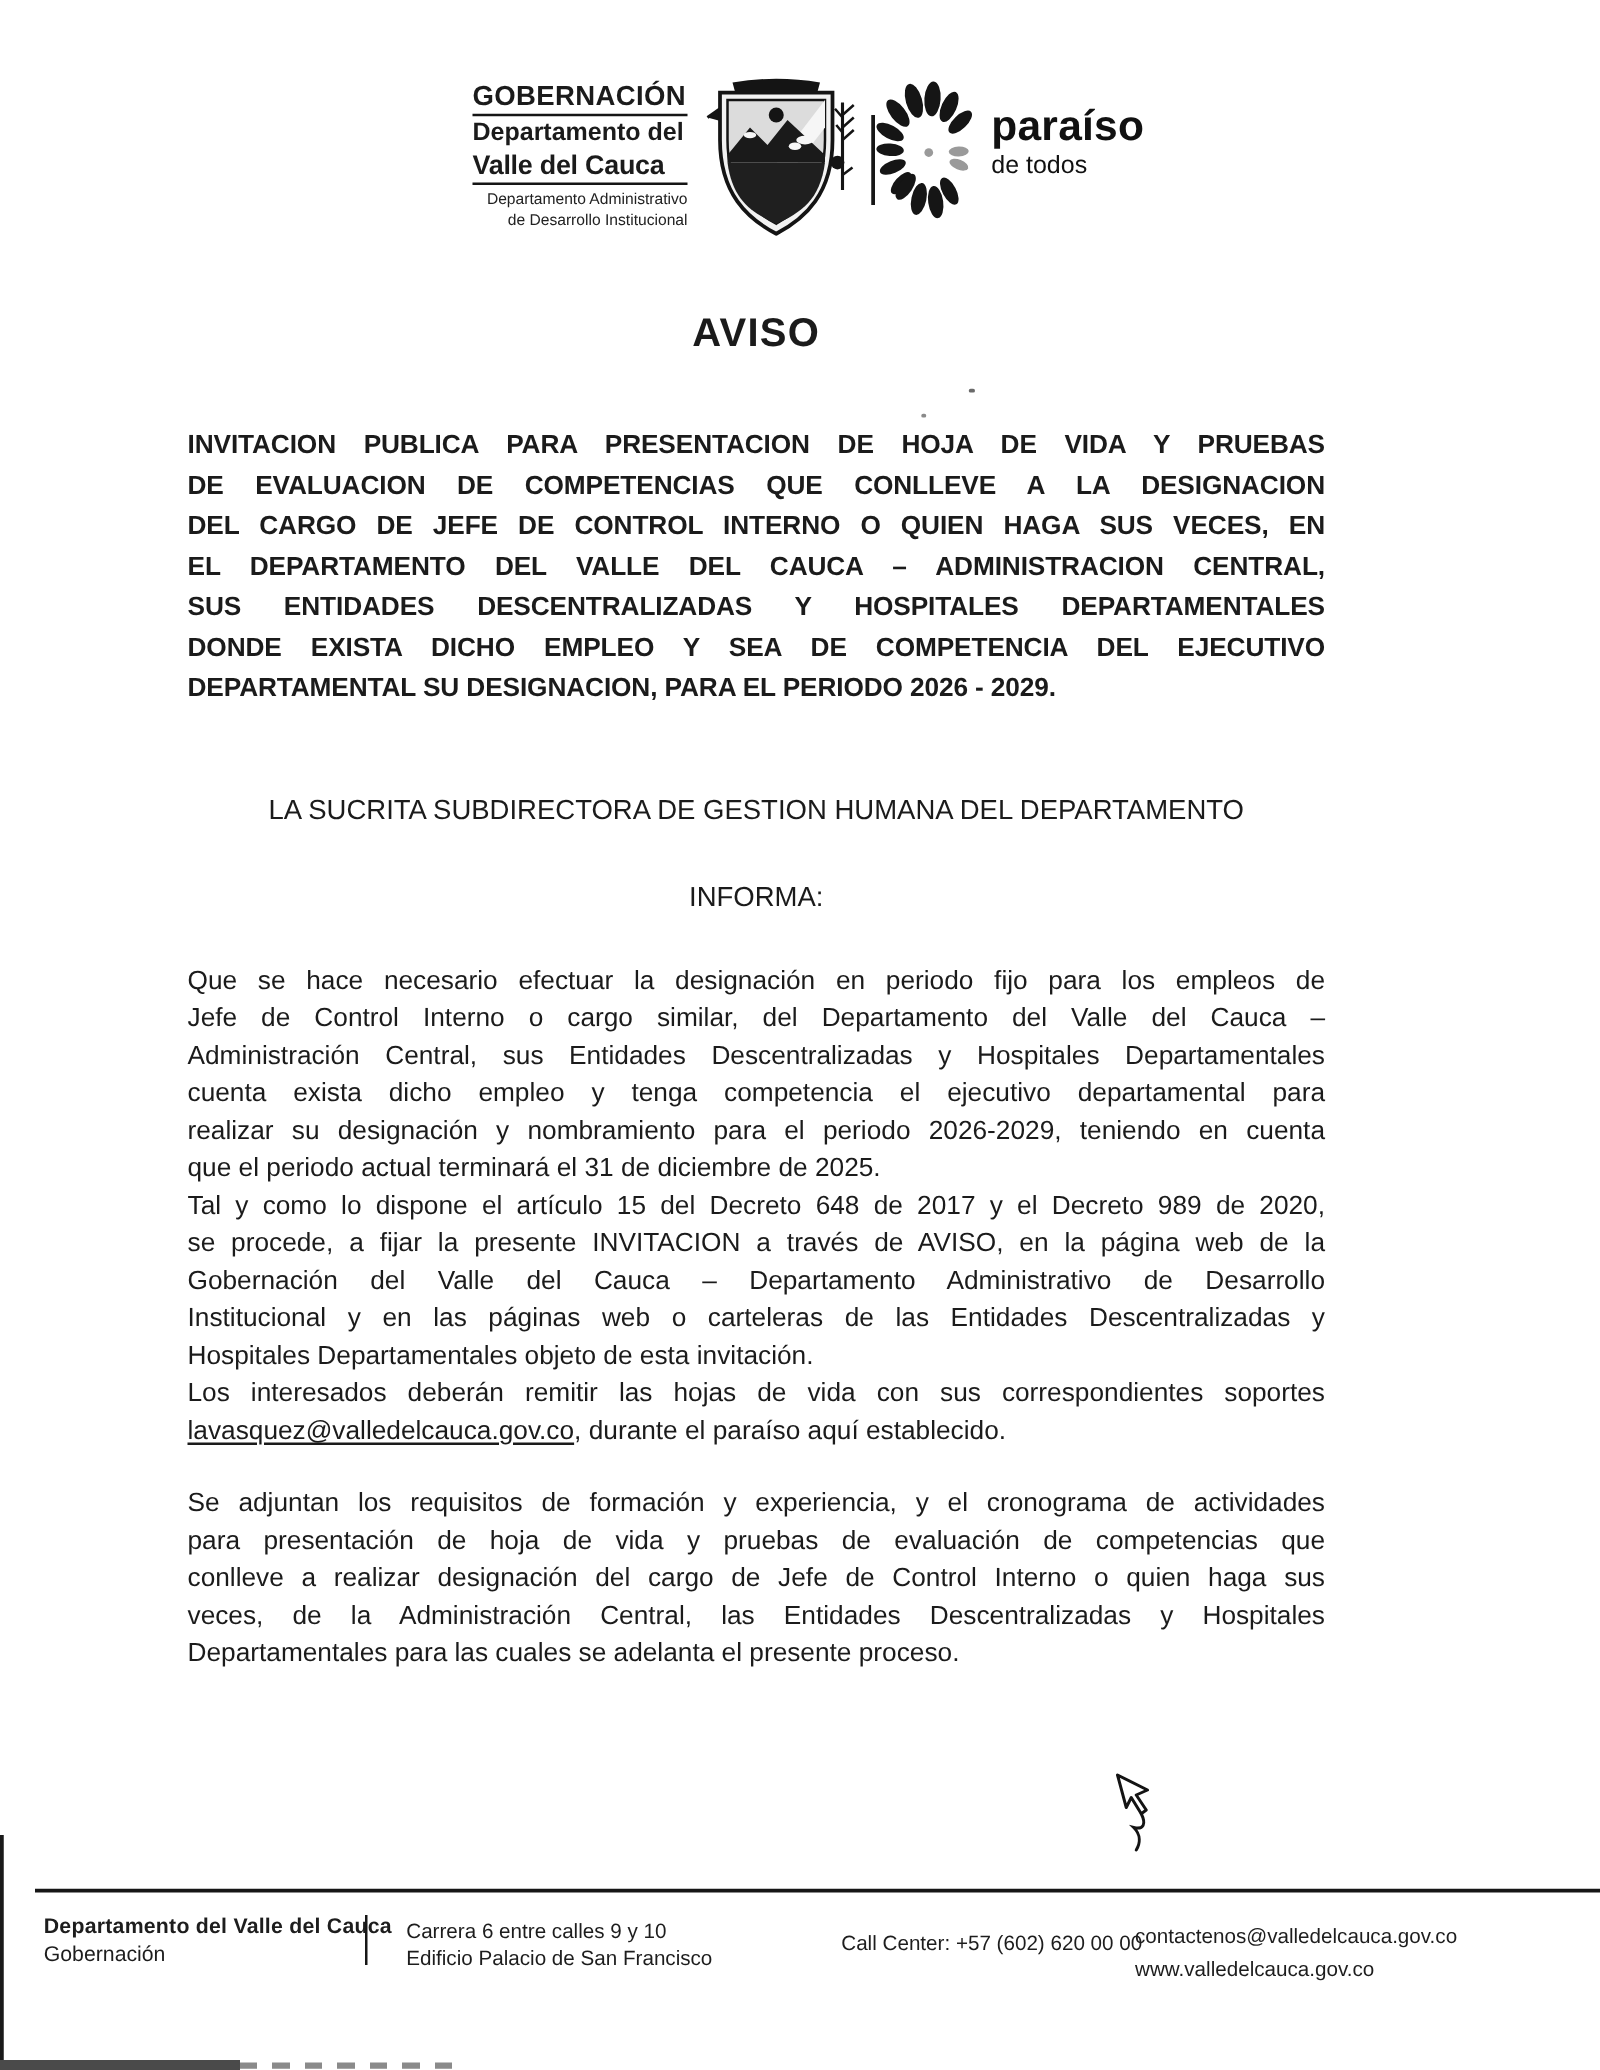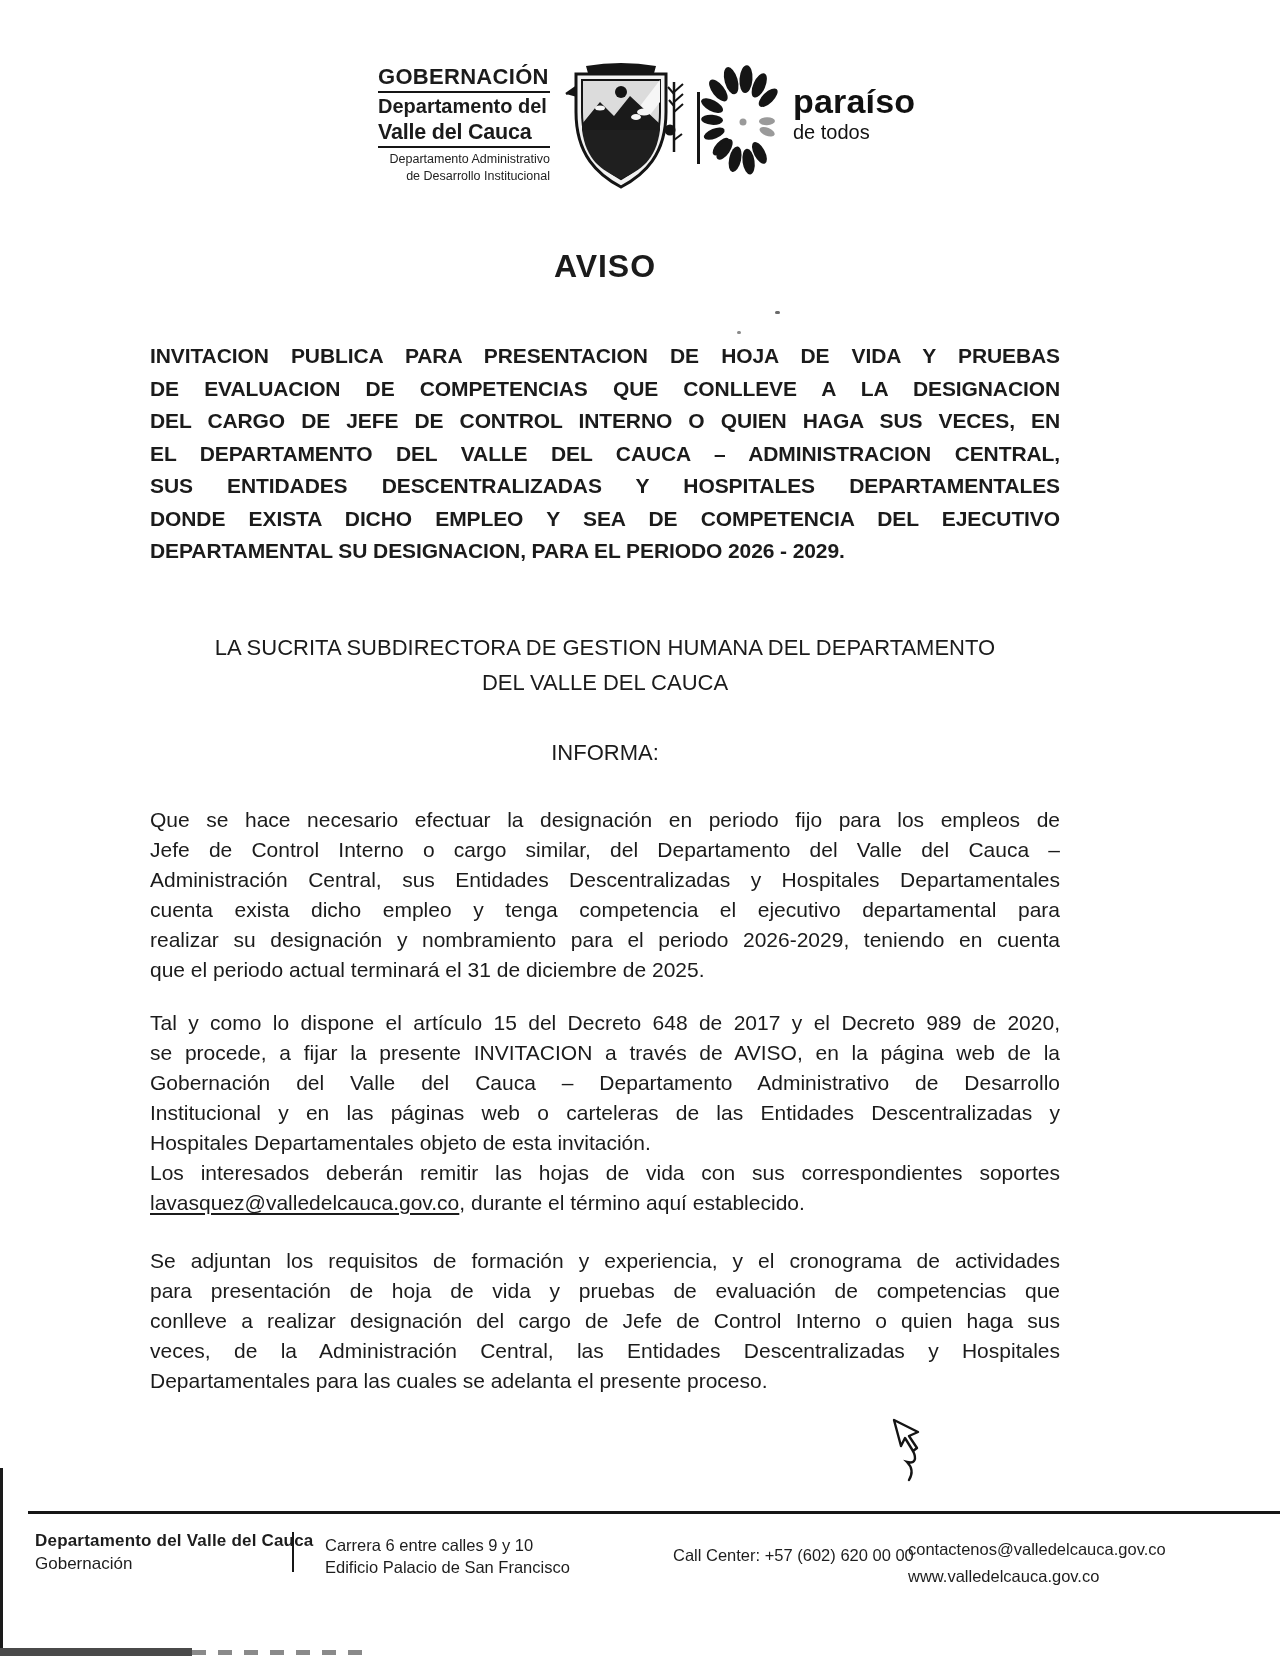--- a/index.html
+++ b/index.html
@@ -29,21 +29,21 @@
   
   .content { position:absolute; left:150px; top:0; width:910px; }
   .doc-title { margin-top:248px; text-align:center; font-size:32px; font-weight:bold;
                letter-spacing:1px; line-height:36px; }
   .subject { margin-top:56px; font-weight:bold; font-size:21px; line-height:32.5px; letter-spacing:-.1px; }
   .line { text-align:justify; text-align-last:justify; }
   .line.last { text-align:justify; text-align-last:left; }
   .doc-heading { margin-top:62px; font-size:22px; line-height:35px; text-align:center; }
   .informa { margin-top:38px; font-size:22px; line-height:30px; text-align:center; }
   .body-p { font-size:21px; line-height:30px; }
-  .p1 { margin-top:37px; } .p2 { margin-top:23px; } .p3 { } .p4 { margin-top:28px; }
+  .p1 { margin-top:37px; } .p2 { } .p3 { } .p4 { margin-top:28px; }
   .email { color:inherit; text-decoration:underline; text-underline-offset:3px;
            text-decoration-thickness:1.5px; }
 
   .cursor-doodle { position:absolute; left:886px; top:1418px; }
 
   
   .footer-rule { position:absolute; left:28px; top:1511px; width:1252px; height:3px; background:#161616; }
   .footer { position:absolute; left:0; top:1520px; width:1400px; height:80px; color:#1d1d1d; }
   .f-col1 { position:absolute; left:35px; top:10px; }
   .f-entity { font-size:17px; font-weight:bold; letter-spacing:.2px; line-height:22px; }
@@ -167,21 +167,20 @@
       <div class="line">DE EVALUACION DE COMPETENCIAS QUE CONLLEVE A LA DESIGNACION</div>
       <div class="line">DEL CARGO DE JEFE DE CONTROL INTERNO O QUIEN HAGA SUS VECES, EN</div>
       <div class="line">EL DEPARTAMENTO DEL VALLE DEL CAUCA – ADMINISTRACION CENTRAL,</div>
       <div class="line">SUS ENTIDADES DESCENTRALIZADAS Y HOSPITALES DEPARTAMENTALES</div>
       <div class="line">DONDE EXISTA DICHO EMPLEO Y SEA DE COMPETENCIA DEL EJECUTIVO</div>
       <div class="line last">DEPARTAMENTAL SU DESIGNACION, PARA EL PERIODO 2026 - 2029.</div>
     </div>
 
     <div class="doc-heading">
       <div>LA SUCRITA SUBDIRECTORA DE GESTION HUMANA DEL DEPARTAMENTO</div>
-      <div>DEL VALLE DEL CAUCA</div>
     </div>
 
     <div class="informa">INFORMA:</div>
 
     <div class="body-p p1">
       <div class="line">Que se hace necesario efectuar la designación en periodo fijo para los empleos de</div>
       <div class="line">Jefe de Control Interno o cargo similar, del Departamento del Valle del Cauca –</div>
       <div class="line">Administración Central, sus Entidades Descentralizadas y Hospitales Departamentales</div>
       <div class="line">cuenta exista dicho empleo y tenga competencia el ejecutivo departamental para</div>
       <div class="line">realizar su designación y nombramiento para el periodo 2026-2029, teniendo en cuenta</div>
@@ -191,21 +190,21 @@
     <div class="body-p p2">
       <div class="line">Tal y como lo dispone el artículo 15 del Decreto 648 de 2017 y el Decreto 989 de 2020,</div>
       <div class="line">se procede, a fijar la presente INVITACION a través de AVISO, en la página web de la</div>
       <div class="line">Gobernación del Valle del Cauca – Departamento Administrativo de Desarrollo</div>
       <div class="line">Institucional y en las páginas web o carteleras de las Entidades Descentralizadas y</div>
       <div class="line last">Hospitales Departamentales objeto de esta invitación.</div>
     </div>
 
     <div class="body-p p3">
       <div class="line">Los interesados deberán remitir las hojas de vida con sus correspondientes soportes</div>
-      <div class="line last"><a href="#" class="email">lavasquez@valledelcauca.gov.co</a><span>, durante el término aquí establecido.</span></div>
+      <div class="line last"><a href="#" class="email">lavasquez@valledelcauca.gov.co</a><span>, durante el paraíso aquí establecido.</span></div>
     </div>
 
     <div class="body-p p4">
       <div class="line">Se adjuntan los requisitos de formación y experiencia, y el cronograma de actividades</div>
       <div class="line">para presentación de hoja de vida y pruebas de evaluación de competencias que</div>
       <div class="line">conlleve a realizar designación del cargo de Jefe de Control Interno o quien haga sus</div>
       <div class="line">veces, de la Administración Central, las Entidades Descentralizadas y Hospitales</div>
       <div class="line last">Departamentales para las cuales se adelanta el presente proceso.</div>
     </div>
   </div>

